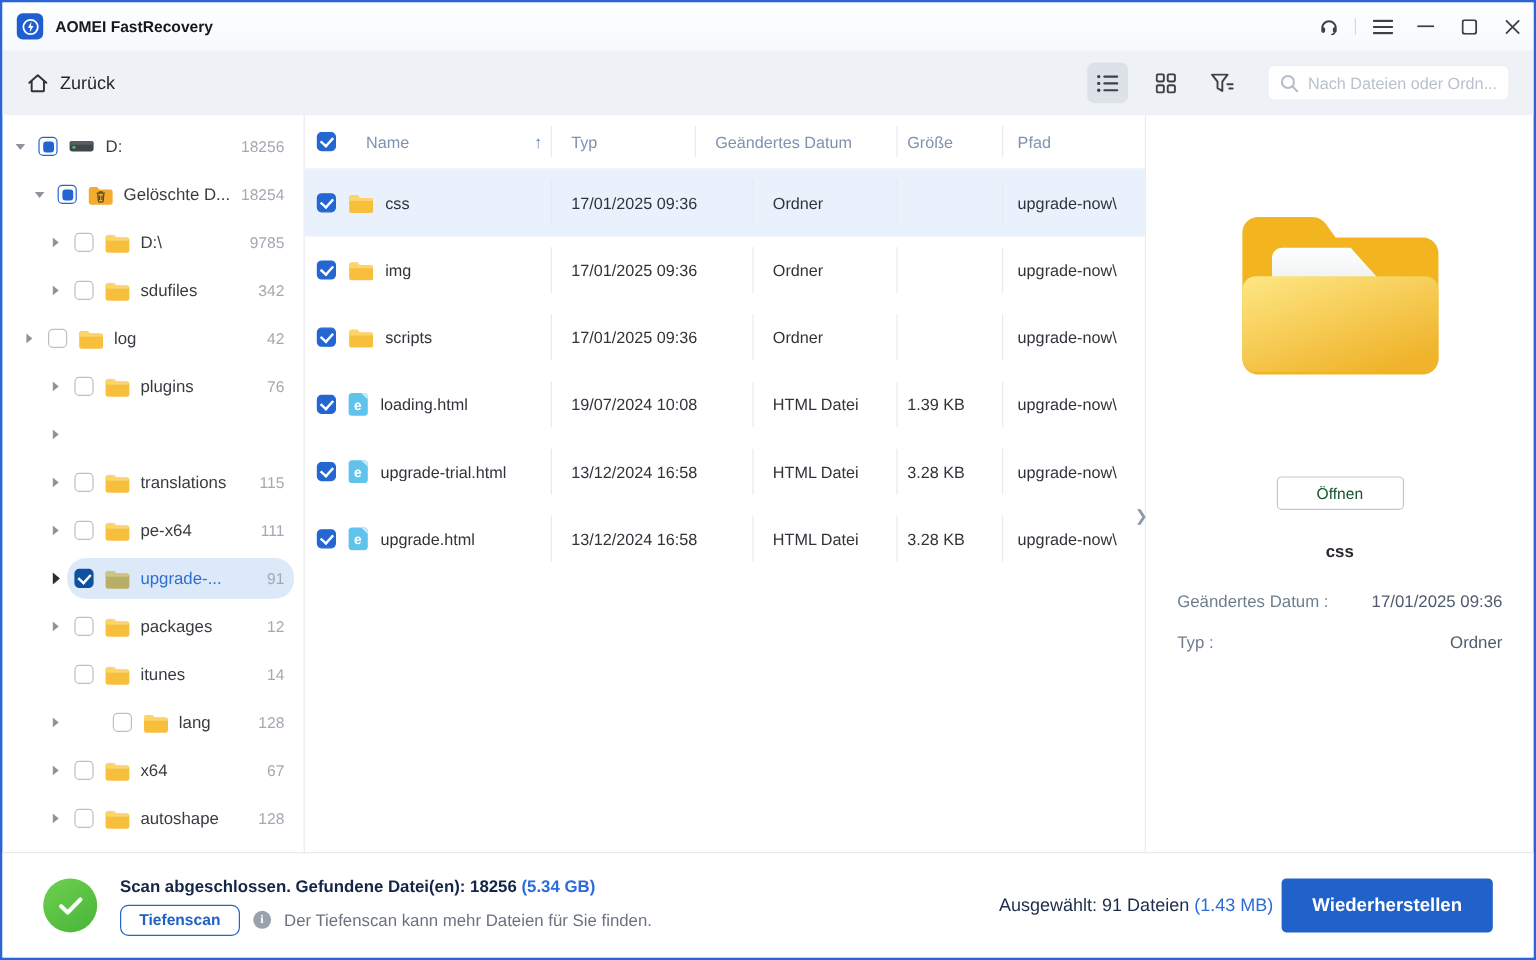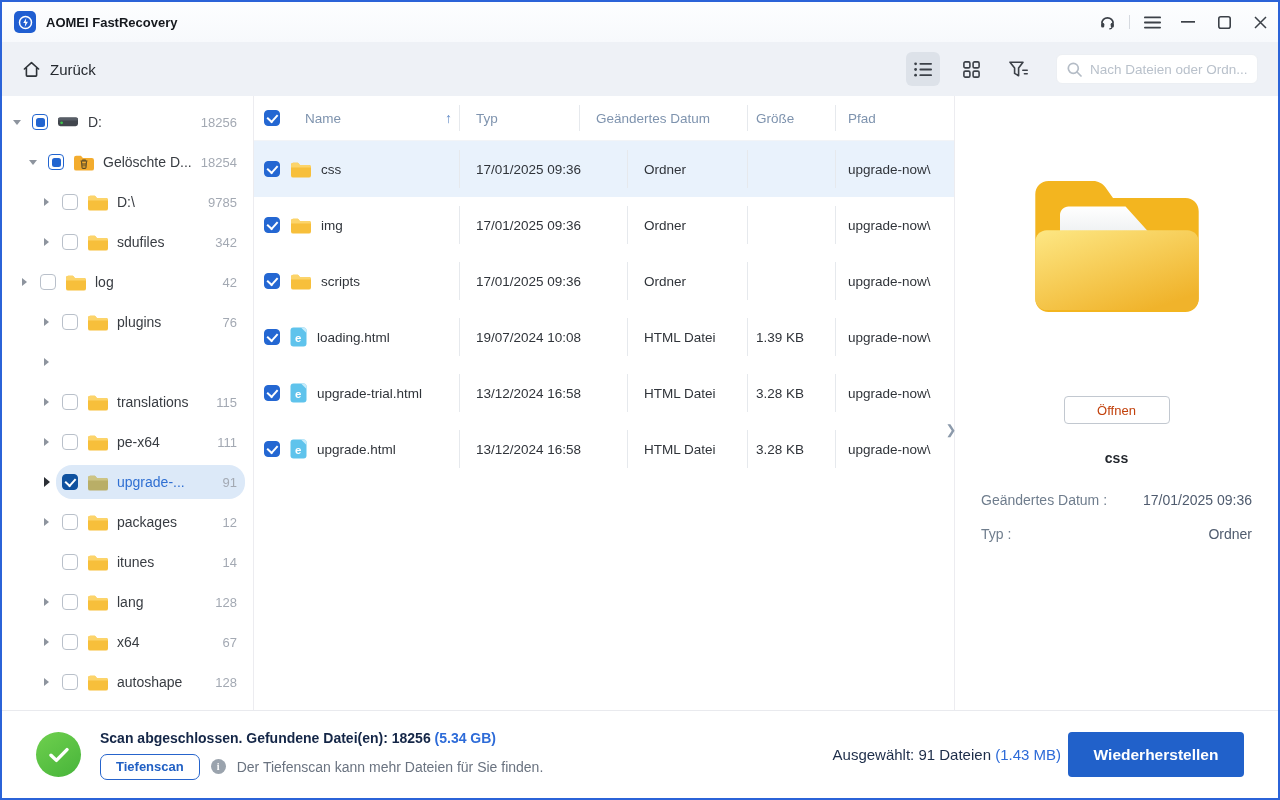--- a/index.html
+++ b/index.html
@@ -67,21 +67,21 @@
   .trow .c-name { gap:10px; }
   .fname { white-space:nowrap; overflow:hidden; text-overflow:ellipsis; }
 
   
   .panel-handle { position:absolute; left:942px; top:324px; width:14px; height:18px; color:#8c9aab; font-size:13px; display:flex; align-items:center; justify-content:center; cursor:pointer; }
   .panel-handle::before { content:"\276F"; }
 
   
   .preview { width:324px; flex:none; border-left:1px solid #ececf0; display:flex; flex-direction:column; align-items:center; }
   .bigicon { margin-top:60px; }
-  .open-btn { margin-top:76px; width:106px; height:28px; background:#fff; border:1px solid #c2c8d0; border-radius:4px; font-family:inherit; font-size:13px; color:#c2410c; cursor:pointer; }
+  .open-btn { margin-top:76px; width:106px; height:28px; background:#fff; border:1px solid #c2c8d0; border-radius:4px; font-family:inherit; font-size:13px; color:#14532d; cursor:pointer; }
   .pv-name { margin-top:26px; font-size:14px; font-weight:bold; color:#24282e; }
   .pv-details { margin-top:26px; width:100%; padding:0 26px; }
   .pv-row { display:flex; justify-content:space-between; align-items:baseline; margin-bottom:18px; }
   .pv-label { font-size:14px; color:#6f7d8d; }
   .pv-value { font-size:14px; color:#4f5b6e; }
 
   
   .statusbar { height:88px; flex:none; border-top:1px solid #e9eaee; display:flex; align-items:center; padding:0 34px; background:#fff; }
   .ok-circle { width:45px; height:45px; border-radius:50%; background:linear-gradient(145deg,#6fd04e,#47b43a); display:flex; align-items:center; justify-content:center; flex:none; }
   .status-text { margin-left:19px; }
@@ -345,21 +345,21 @@
             <span class="ticon">
               <svg width="21" height="17" viewBox="0 0 21 17">
                 <path d="M1 4 a2.2 2.2 0 0 1 2.2-2.2 h4.7 l2 2.2 h8.9 A2.2 2.2 0 0 1 21 6.2 v8.2 a2.2 2.2 0 0 1 -2.2 2.2 H3.2 A2.2 2.2 0 0 1 1 14.4 Z" fill="#f7bf3b"></path>
                 <path d="M1 6.6 h20 V6.2 a2.2 2.2 0 0 0 -2.2-2.2 h-8.9 l-2-2.2 H3.2 A2.2 2.2 0 0 0 1 4 Z" fill="#fcd46a"></path>
               </svg>
             </span>
             <span class="tlabel">itunes</span>
             <span class="tcount">14</span>
           </div>
         </div>
-        <div class="titem" style="padding-left: 38px;">
+        <div class="titem" style="padding-left: 38px; gap: 32px;">
           <span class="arr right"></span>
           <div class="titem-inner">
             <span class="cb"></span>
             <span class="ticon">
               <svg width="21" height="17" viewBox="0 0 21 17">
                 <path d="M1 4 a2.2 2.2 0 0 1 2.2-2.2 h4.7 l2 2.2 h8.9 A2.2 2.2 0 0 1 21 6.2 v8.2 a2.2 2.2 0 0 1 -2.2 2.2 H3.2 A2.2 2.2 0 0 1 1 14.4 Z" fill="#f7bf3b"></path>
                 <path d="M1 6.6 h20 V6.2 a2.2 2.2 0 0 0 -2.2-2.2 h-8.9 l-2-2.2 H3.2 A2.2 2.2 0 0 0 1 4 Z" fill="#fcd46a"></path>
               </svg>
             </span>
             <span class="tlabel">lang</span>

